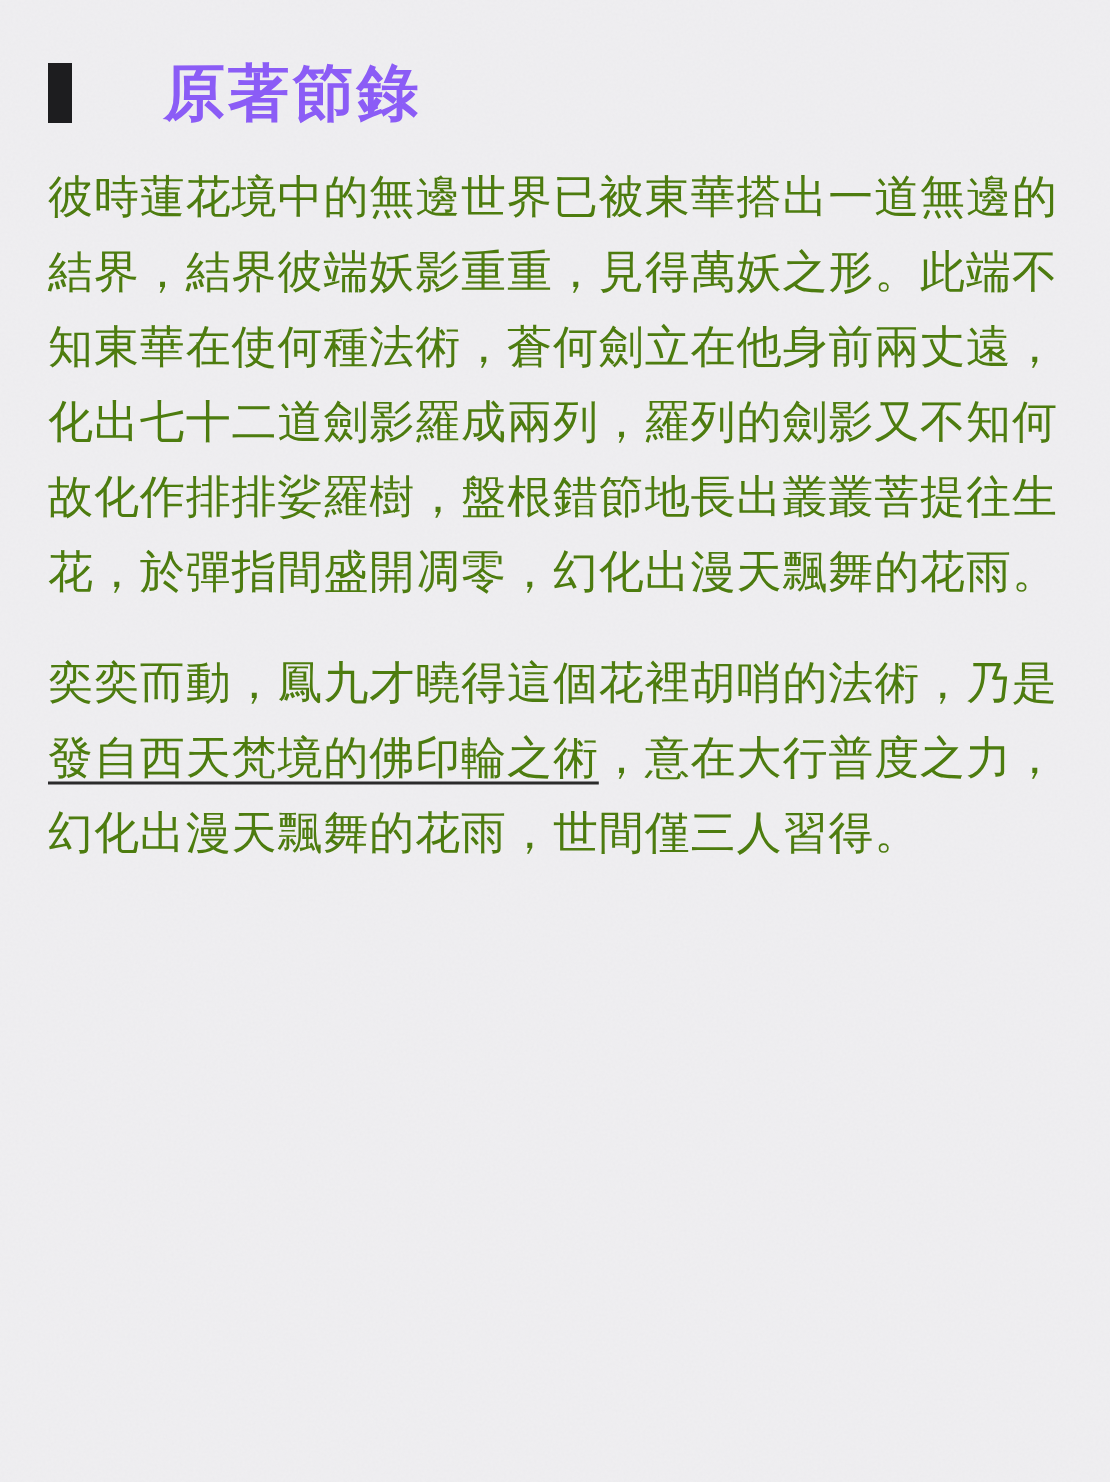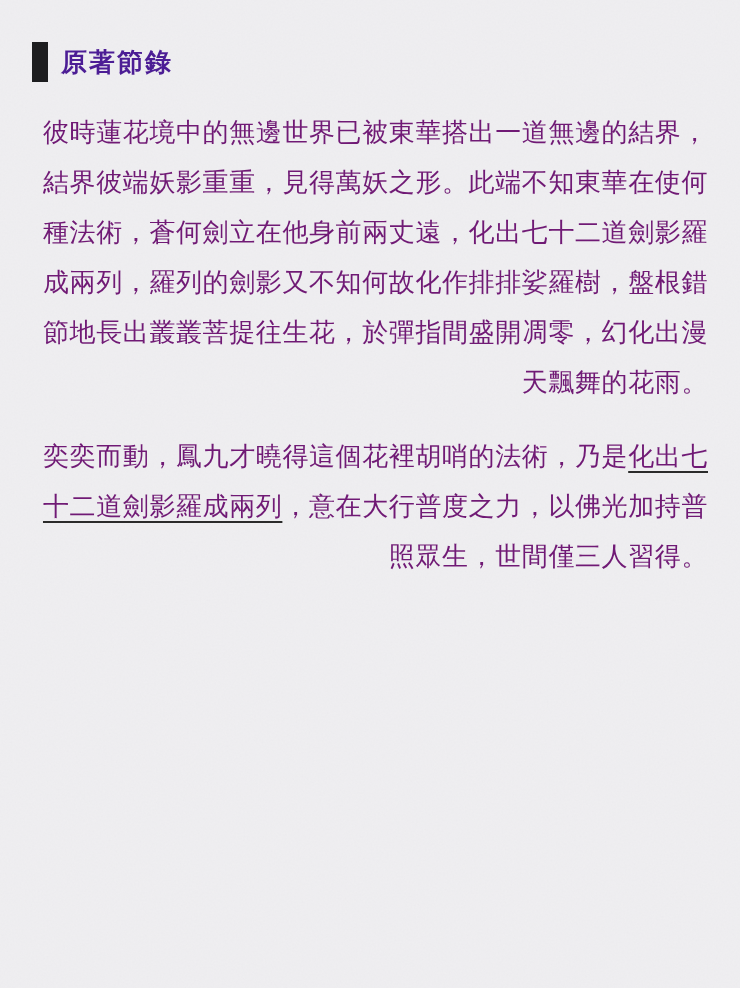--- a/index.html
+++ b/index.html
@@ -40,34 +40,35 @@
     margin: 0 0 24px 0;
     height: 42px;
   }
   .header-marker {
     display: inline-block;
     width: 16px;
     height: 40px;
     background: #1d1d1f;
   }
   .section-title {
-    font-size: 26px;
+    font-size: 41px;
     font-weight: 700;
     letter-spacing: 2px;
-    color: #4c1d95;
+    color: #8b5cf6;
     line-height: 42px;
     white-space: nowrap;
+    margin-left: 48px;
   }
   .excerpt-paragraph {
     margin: 0 0 24px 0;
-    font-size: 26px;
+    font-size: 30px;
     line-height: 50px;
     letter-spacing: 0.6px;
-    color: #701a75;
-    text-align: right;
+    color: #4d7c0f;
+    text-align: left;
     word-break: normal;
   }
   .underlined-term {
     text-decoration: underline;
     text-decoration-thickness: 2px;
     text-underline-offset: 6px;
     text-decoration-color: #2b2b2b;
   }
 </style>
 </head>
@@ -89,16 +90,16 @@
   <div class="content">
 
     <h1 class="section-header">
       <span class="header-marker"></span>
       <span class="section-title">原著節錄</span>
     </h1>
 
     <p class="excerpt-paragraph">彼時蓮花境中的無邊世界已被東華搭出一道無邊的結界，結界彼端妖影重重，見得萬妖之形。此端不知東華在使何種法術，蒼何劍立在他身前兩丈遠，化出七十二道劍影羅成兩列，羅列的劍影又不知何故化作排排娑羅樹，盤根錯節地長出叢叢菩提往生花，於彈指間盛開凋零，幻化出漫天飄舞的花雨。</p>
 
 
-    <p class="excerpt-paragraph"><span>奕奕而動，鳳九才曉得這個花裡胡哨的法術，乃是</span><span class="underlined-term">化出七十二道劍影羅成兩列</span><span>，意在大行普度之力，以佛光加持普照眾生，世間僅三人習得。</span></p>
+    <p class="excerpt-paragraph"><span>奕奕而動，鳳九才曉得這個花裡胡哨的法術，乃是</span><span class="underlined-term">發自西天梵境的佛印輪之術</span><span>，意在大行普度之力，幻化出漫天飄舞的花雨，世間僅三人習得。</span></p>
 
   </div>
 </div>
 
 </body></html>

